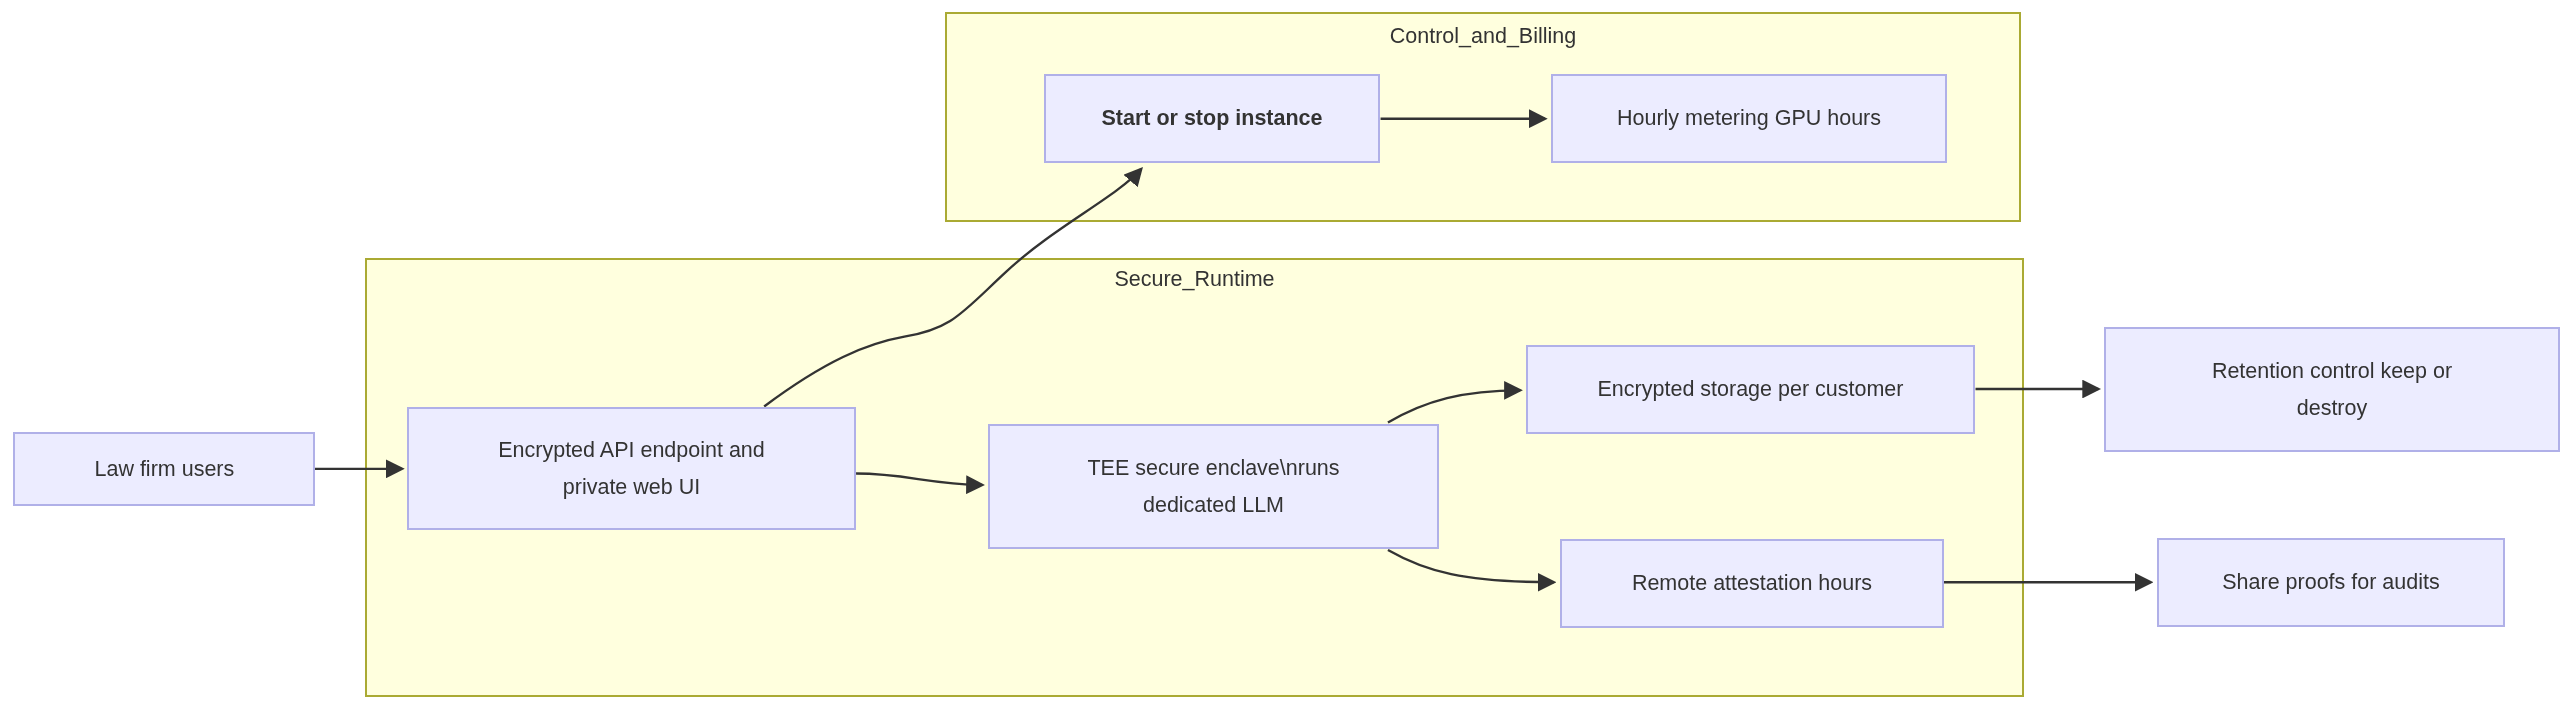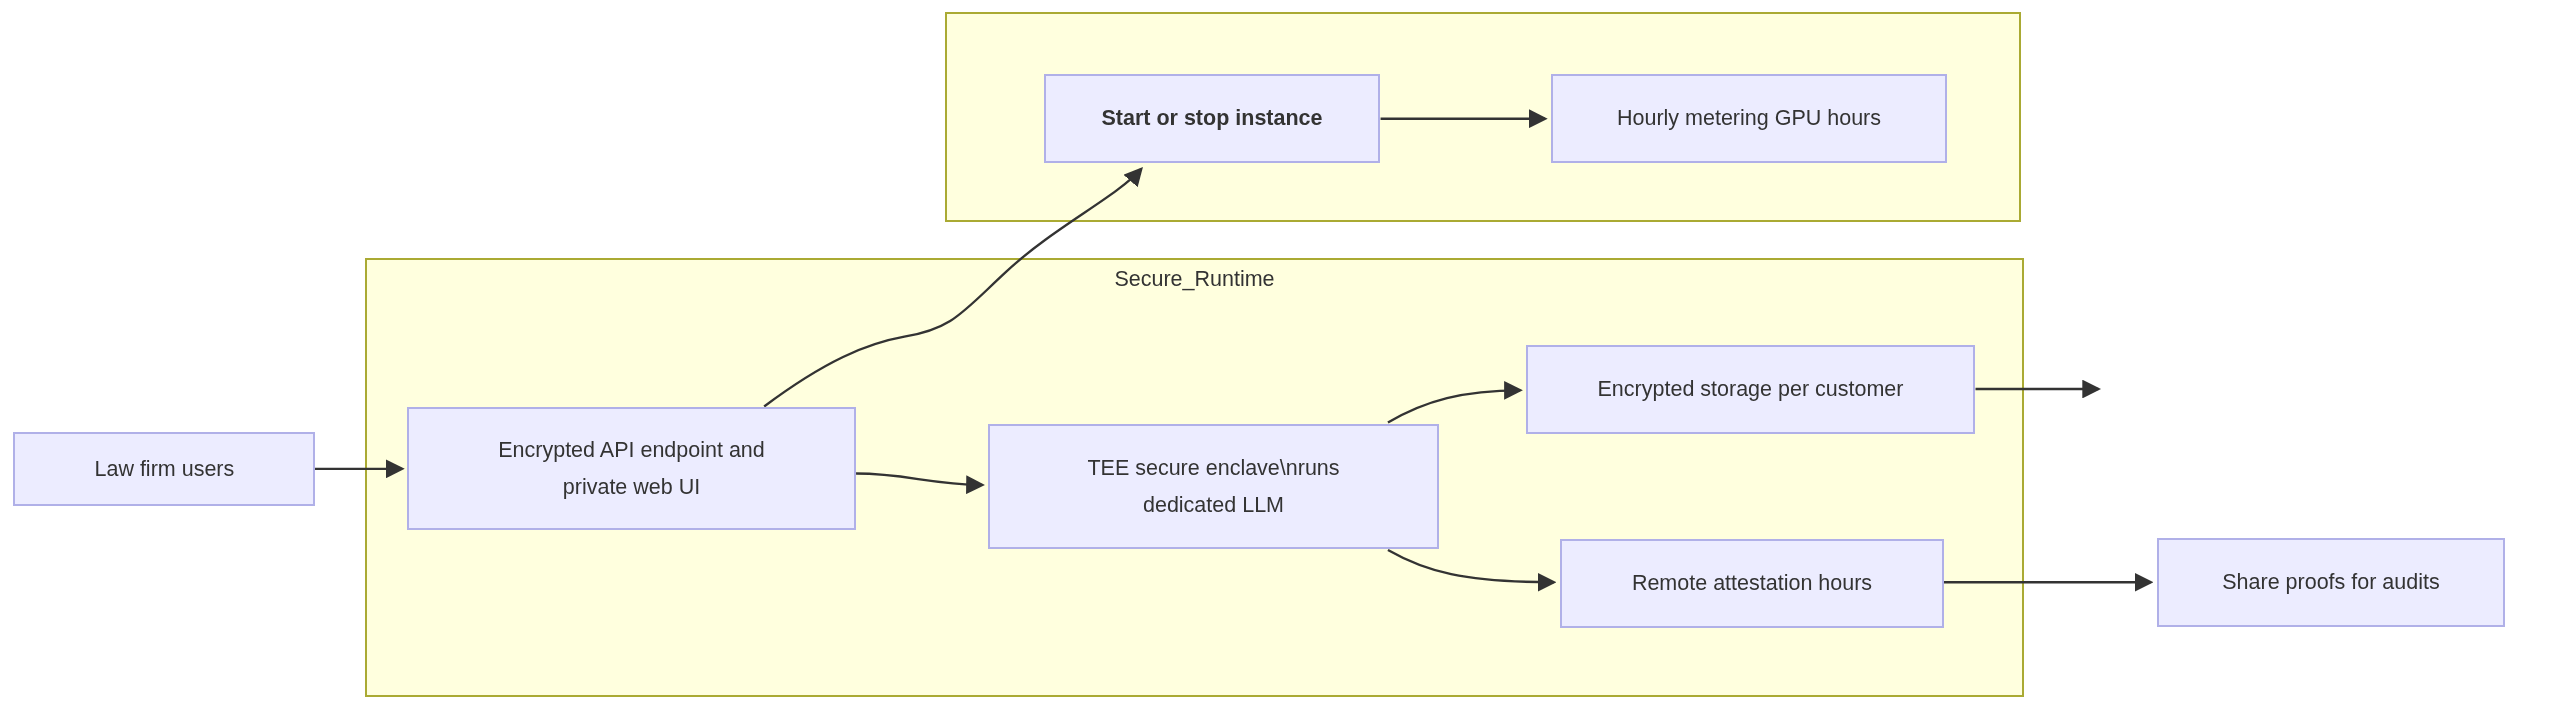--- a/index.html
+++ b/index.html
@@ -81,20 +81,21 @@
   #node-api .label{max-width:335px;}
   #node-tee .label{max-width:315px;}
   #node-retention .label{max-width:309px;}
 </style>
 </head>
 <body>
 
 <div class="canvas">
 
   <div class="cluster" id="cluster-control"></div>
+  <div class="cluster-label" id="cluster-control-label">Control_and_Billing</div>
 
   <div class="cluster" id="cluster-secure"></div>
   <div class="cluster-label" id="cluster-secure-label">Secure_Runtime</div>
 
   <svg class="edge-layer" viewBox="0 0 3840 1063" xmlns="http://www.w3.org/2000/svg">
     <defs>
       <marker id="arrow" viewBox="0 0 10 10" refX="8.5" refY="5" markerWidth="8" markerHeight="8" orient="auto-start-reverse" markerUnits="strokeWidth">
         <path class="arrow-head" d="M 0 0 L 10 5 L 0 10 z"></path>
       </marker>
     </defs>
@@ -122,18 +123,21 @@
   </div>
   <div class="node" id="node-hourly">
     <span class="label">Hourly metering GPU hours</span>
   </div>
   <div class="node" id="node-encrypted">
     <span class="label">Encrypted storage per customer</span>
   </div>
   <div class="node" id="node-remote">
     <span class="label">Remote attestation hours</span>
   </div>
+  <div class="node" id="node-retention">
+    <span class="label">Retention control keep or destroy</span>
+  </div>
   <div class="node" id="node-share">
     <span class="label">Share proofs for audits</span>
   </div>
 
 </div>
 
 
 </body></html>

